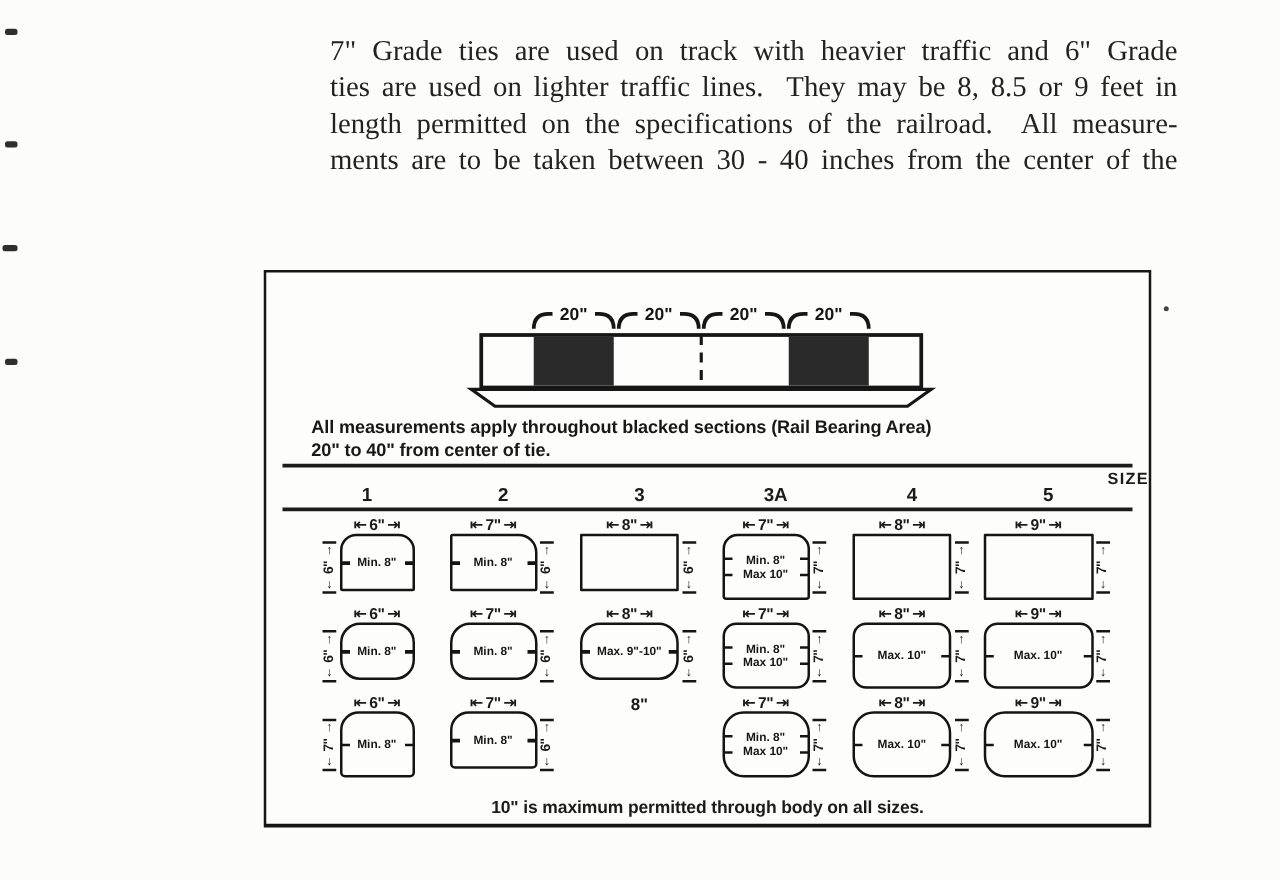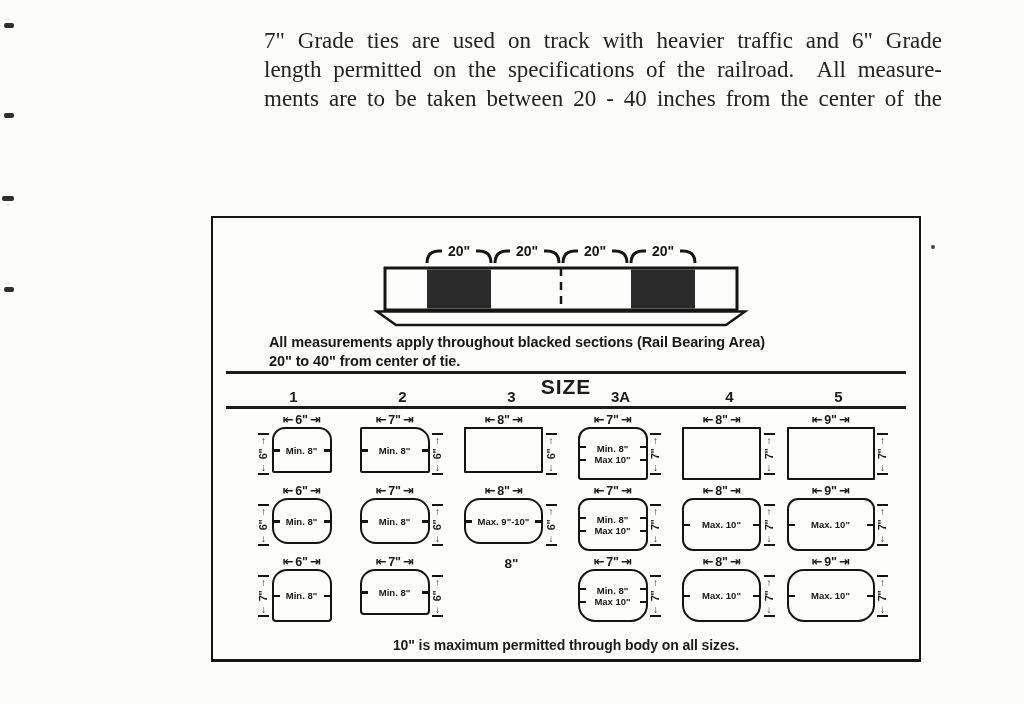--- a/index.html
+++ b/index.html
@@ -23,28 +23,28 @@
 
   
   .figure {
     position:absolute; left:211px; top:216px; width:710px; height:446px;
     border:2px solid #161616; border-bottom-width:3px; background:#fdfdfc;
   }
 
   .tiesvg { position:absolute; left:158px; top:20px; }
   .tiesvg text { font-family:"Liberation Sans","DejaVu Sans",sans-serif; font-weight:bold; font-size:14px; fill:#161616; }
 
-  .caption { position:absolute; left:36px; top:115px; font-weight:bold; font-size:14.5px; line-height:19px; letter-spacing:-0.1px; color:#181818;margin-left:20px;}
+  .caption { position:absolute; left:36px; top:115px; font-weight:bold; font-size:14.5px; line-height:19px; letter-spacing:-0.1px; color:#181818;}
 
   .rule { position:absolute; left:13px; right:13px; height:2.5px; background:#1c1c1c; }
   .rule1 { top:153px; }
   .rule2 { top:188px; }
 
-  .size-h { position:absolute; top:157px; left:0; width:100%; text-align:center;
-            font-size:21px; font-weight:bold; letter-spacing:1px; }
+  .size-h { position:absolute; top:157px; left:0; width:100%; text-align:right;
+            font-size:13px; font-weight:bold; letter-spacing:1px; }
 
   .colheads { position:absolute; left:26px; top:170px; width:654px;
               display:grid; grid-template-columns:repeat(6,109px); }
   .colheads .ch { text-align:center; font-weight:bold; font-size:15px; }
 
   
   .grid { position:absolute; left:26px; top:194px; width:654px;
           display:grid; grid-template-columns:repeat(6,109px); grid-auto-rows:71px; }
   .cell { display:flex; justify-content:center; align-items:flex-start; }
   .stack { display:flex; flex-direction:column; align-items:center; }
@@ -97,22 +97,23 @@
 <body>
 
 <div class="mark" style="left:4px;top:23px;width:10px;height:5px;"></div>
 <div class="mark" style="left:4px;top:113px;width:10px;height:5px;"></div>
 <div class="mark" style="left:2px;top:196px;width:12px;height:5px;"></div>
 <div class="mark" style="left:4px;top:287px;width:10px;height:5px;"></div>
 <div class="dot" style="left:931px;top:245px;"></div>
 
 <div class="para">
   <div class="pline">7" Grade ties are used on track with heavier traffic and 6" Grade</div>
+  <div class="pline">ties are used on lighter traffic lines.  They may be 8, 8.5 or 9 feet in</div>
   <div class="pline">length permitted on the specifications of the railroad.  All measure-</div>
-  <div class="pline">ments are to be taken between 20 - 40 inches from the center of the</div>
+  <div class="pline">ments are to be taken between 30 - 40 inches from the center of the</div>
 </div>
 
 <div class="figure">
 
   <svg class="tiesvg" width="382" height="96" viewBox="0 0 382 96">
 
     <path d="M56,25 Q56,13 68,13 L108,13 Q120,13 120,25" fill="none" stroke="#161616" stroke-width="3"></path>
     <path d="M124,25 Q124,13 136,13 L176,13 Q188,13 188,25" fill="none" stroke="#161616" stroke-width="3"></path>
     <path d="M192,25 Q192,13 204,13 L244,13 Q256,13 256,25" fill="none" stroke="#161616" stroke-width="3"></path>
     <path d="M260,25 Q260,13 272,13 L312,13 Q324,13 324,25" fill="none" stroke="#161616" stroke-width="3"></path>

